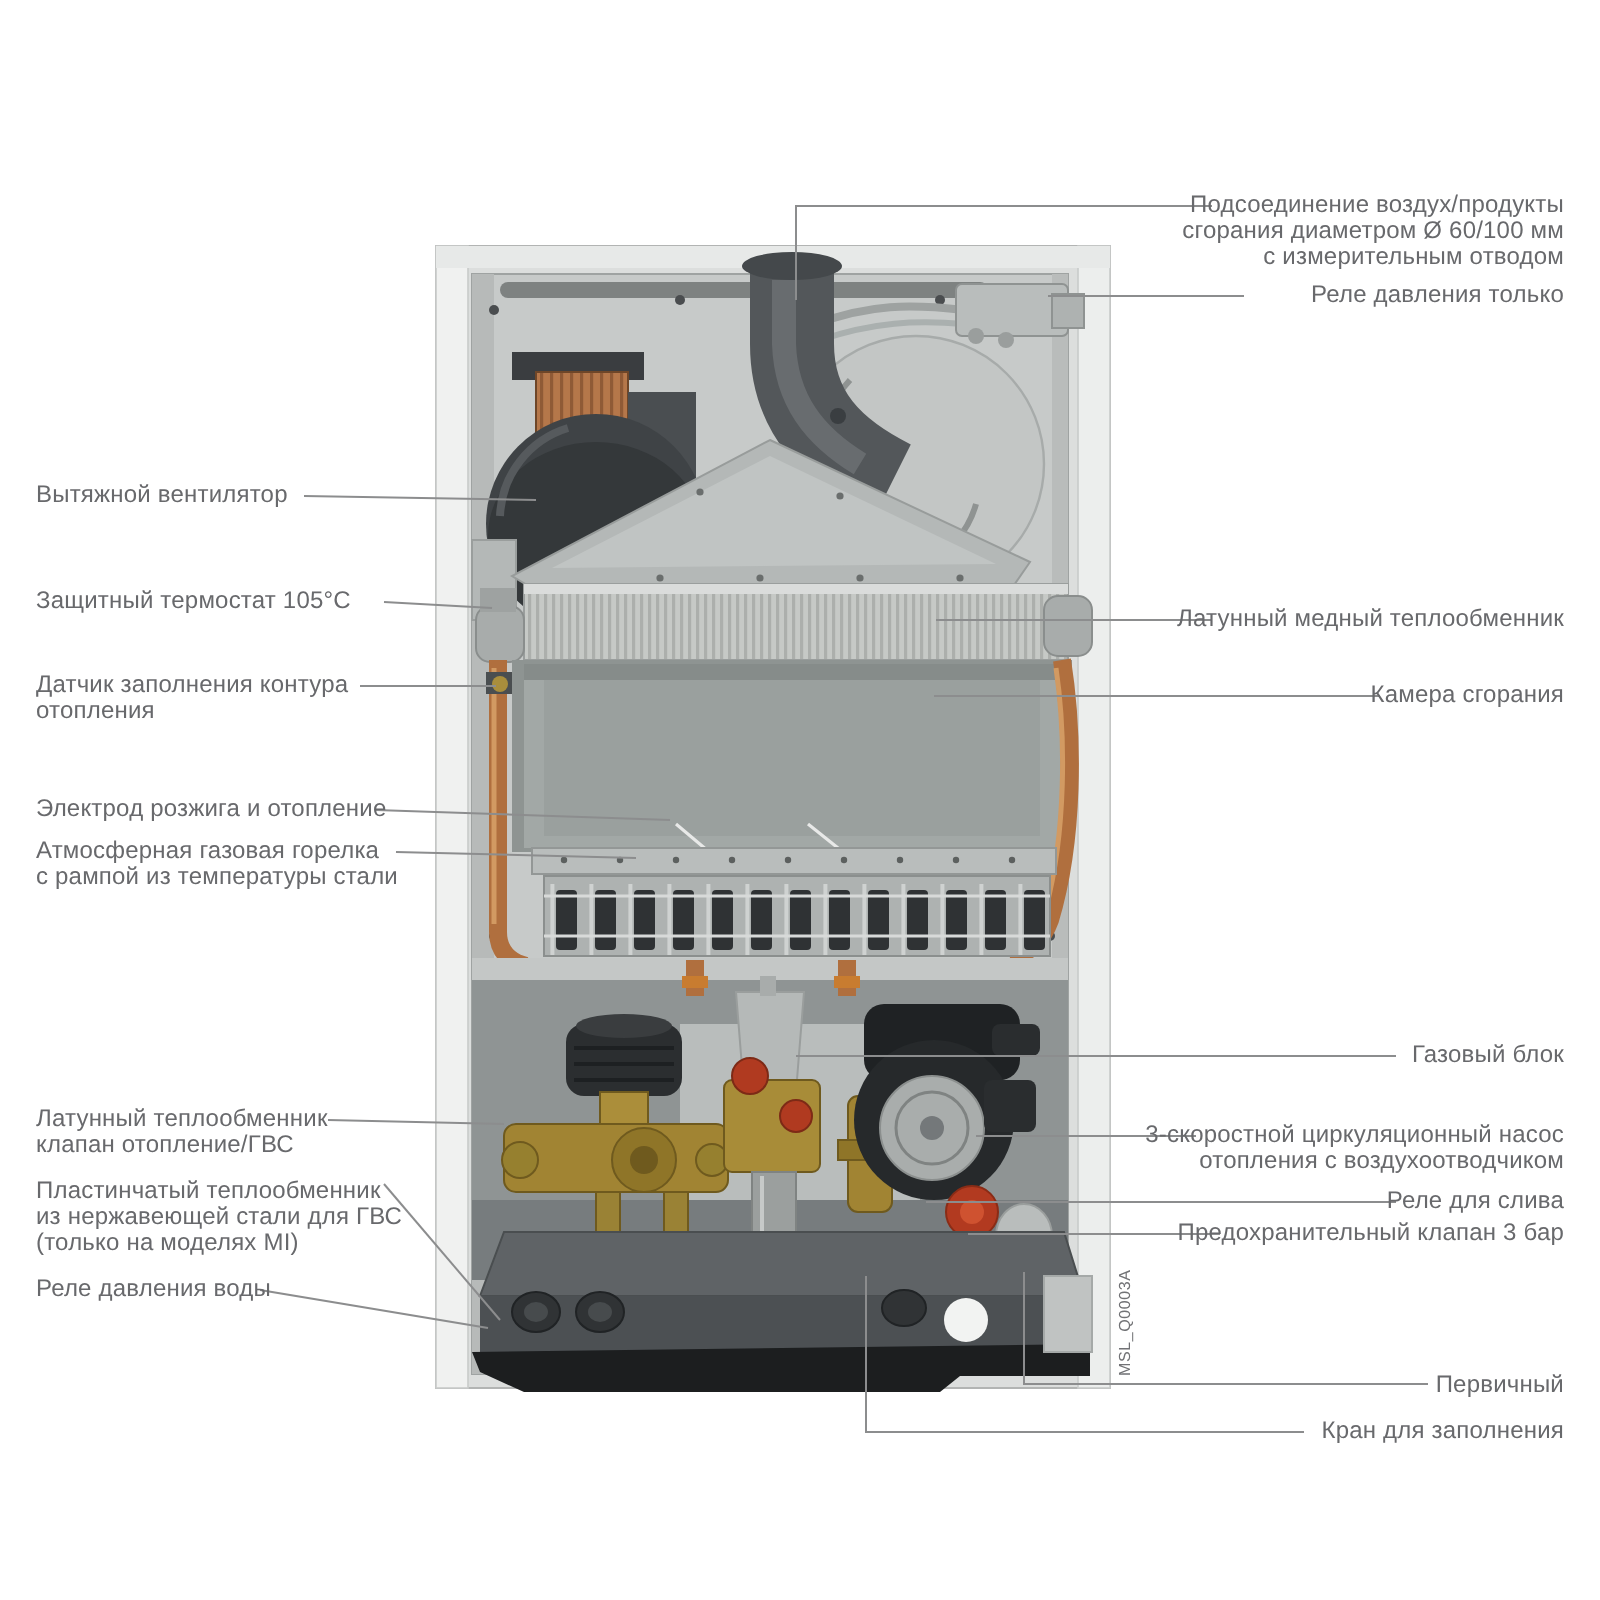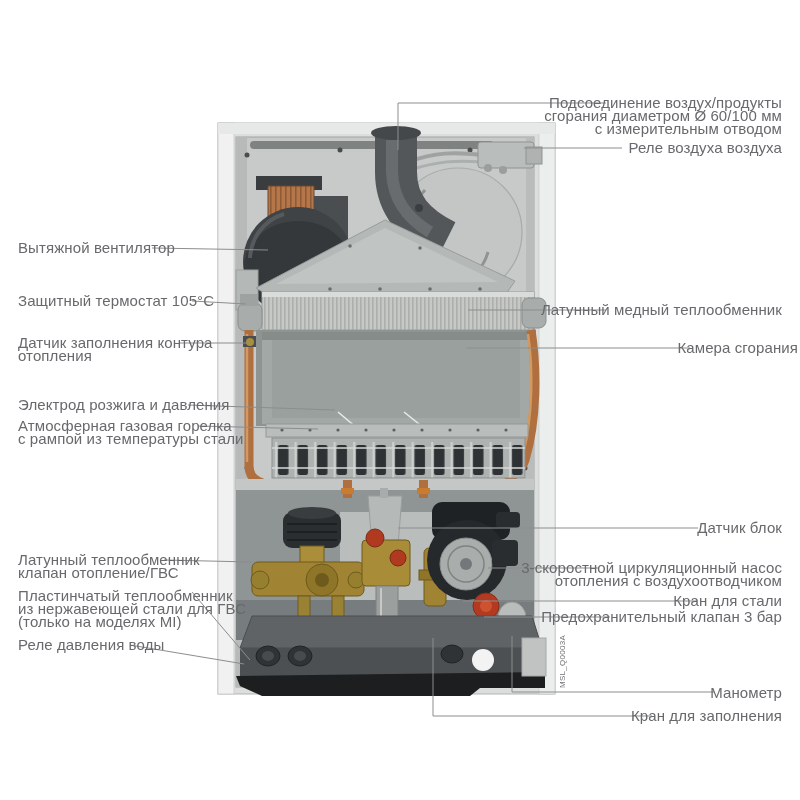--- a/index.html
+++ b/index.html
@@ -2,21 +2,21 @@
 <html><head>
 <meta charset="utf-8">
 <style>
   html,body{margin:0;padding:0;}
   body{
     width:800px;height:800px;position:relative;background:#ffffff;
     font-family:"Liberation Sans", sans-serif;overflow:hidden;
   }
   #scene{position:absolute;left:0;top:0;width:800px;height:800px;}
   .lbl{
-    position:absolute;font-size:15px;line-height:13px;color:#68696c;
+    position:absolute;font-size:12px;line-height:13px;color:#68696c;
     white-space:pre-line;letter-spacing:.1px;
   }
   .lbl.right{text-align:right;}
   .code{
     position:absolute;font-size:8px;color:#717275;
     transform:rotate(-90deg);transform-origin:left top;letter-spacing:.3px;
   }
 </style>
 </head>
 <body>
@@ -252,37 +252,37 @@
     <line x1="484" y1="617" x2="610" y2="617"></line>
     <polyline points="512,636 512,692 714,692"></polyline>
     <polyline points="433,638 433,716 652,716"></polyline>
   </g>
 </svg>
 
 <div class="lbl" style="left:18px;top:241px">Вытяжной вентилятор</div>
 <div class="lbl" style="left:18px;top:294px">Защитный термостат 105°С</div>
 <div class="lbl" style="left:18px;top:336px">Датчик заполнения контура
 отопления</div>
-<div class="lbl" style="left:18px;top:398px">Электрод розжига и давления</div>
+<div class="lbl" style="left:18px;top:398px">Электрод розжига и отопление</div>
 <div class="lbl" style="left:18px;top:419px">Атмосферная газовая горелка
 с рампой из температуры стали</div>
 <div class="lbl" style="left:18px;top:553px">Латунный теплообменник
 клапан отопление/ГВС</div>
 <div class="lbl" style="left:18px;top:589px">Пластинчатый теплообменник
 из нержавеющей стали для ГВС
 (только на моделях MI)</div>
 <div class="lbl" style="left:18px;top:638px">Реле давления воды</div>
 
 <div class="lbl right" style="right:18px;top:96px">Подсоединение воздух/продукты
 сгорания диаметром Ø 60/100 мм
 с измерительным отводом</div>
-<div class="lbl right" style="right:18px;top:141px">Реле воздуха воздуха</div>
+<div class="lbl right" style="right:18px;top:141px">Реле давления только</div>
 <div class="lbl right" style="right:18px;top:303px">Латунный медный теплообменник</div>
-<div class="lbl right" style="right:2px;top:341px">Камера сгорания</div>
-<div class="lbl right" style="right:18px;top:521px">Датчик блок</div>
+<div class="lbl right" style="right:18px;top:341px">Камера сгорания</div>
+<div class="lbl right" style="right:18px;top:521px">Газовый блок</div>
 <div class="lbl right" style="right:18px;top:561px">3-скоростной циркуляционный насос
 отопления с воздухоотводчиком</div>
-<div class="lbl right" style="right:18px;top:594px">Кран для стали</div>
+<div class="lbl right" style="right:18px;top:594px">Реле для слива</div>
 <div class="lbl right" style="right:18px;top:610px">Предохранительный клапан 3 бар</div>
-<div class="lbl right" style="right:18px;top:686px">Манометр</div>
+<div class="lbl right" style="right:18px;top:686px">Первичный</div>
 <div class="lbl right" style="right:18px;top:709px">Кран для заполнения</div>
 
 <div class="code" style="left:558px;top:688px">MSL_Q0003A</div>
 
 </body></html>

